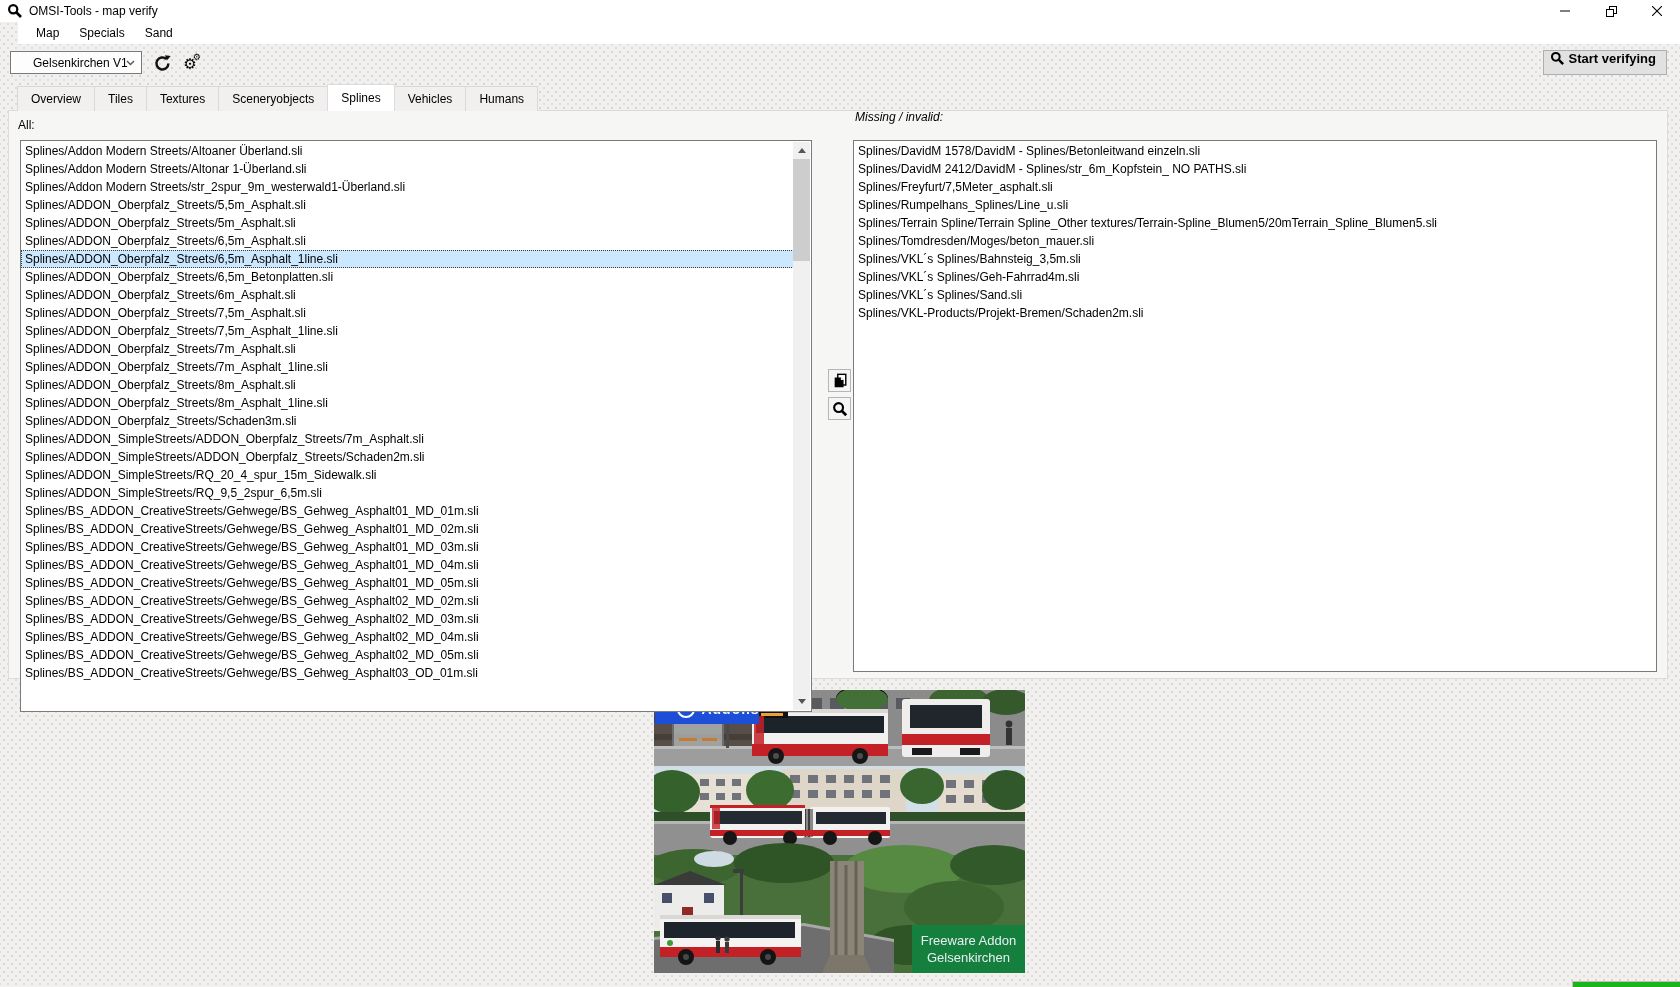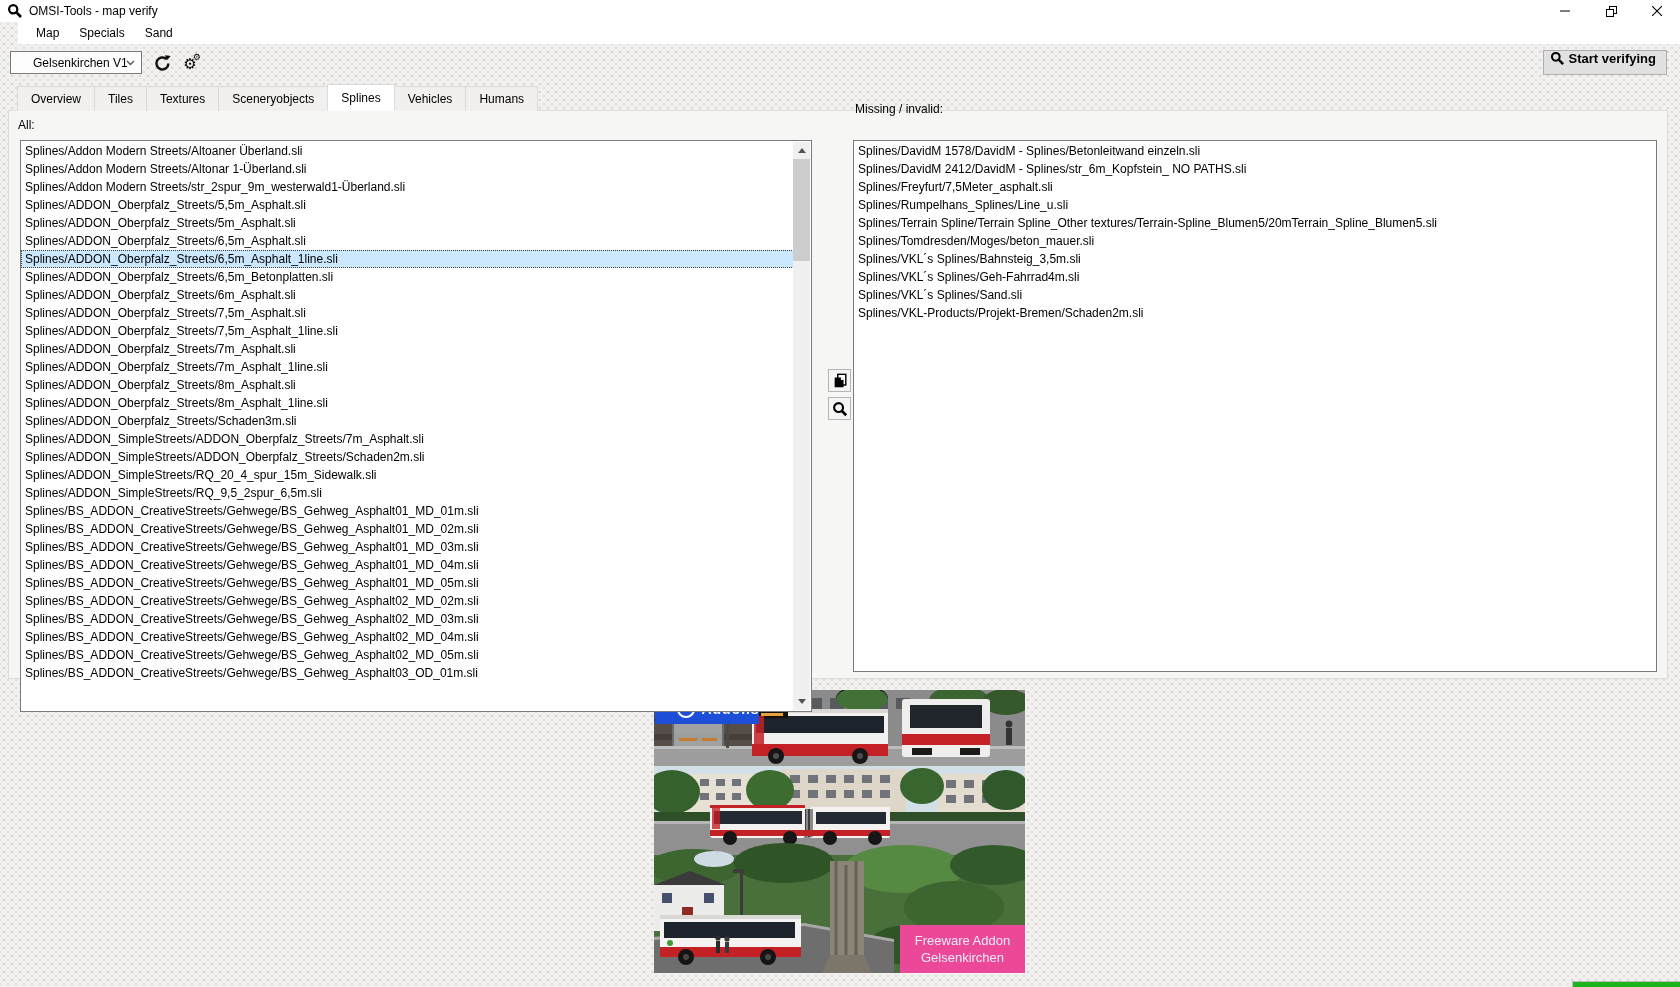--- a/index.html
+++ b/index.html
@@ -33,21 +33,21 @@
   #btn-settings .gear-small{font-size:9px;position:relative;top:-6px;left:-4px;}
   .start-btn{position:absolute;right:13px;top:50px;height:25px;padding:0 10px 0 6px;background:#e1e1e1;border:1px solid #adadad;display:flex;align-items:flex-start;gap:4px;font-weight:bold;font-size:13px;cursor:default;}
   
   .tabstrip{position:absolute;left:17px;top:84px;height:27px;display:flex;align-items:flex-end;z-index:3;}
   .tab{height:23px;padding:12px 13px;background:#f1f0ee;border:1px solid #d9d9d9;border-bottom:none;display:flex;align-items:center;margin-right:-1px;cursor:default;}
   .tab.active{height:27px;background:#fff;border-color:#dcdcdc;position:relative;z-index:4;}
   .tabpage{position:absolute;left:8px;top:110px;width:1660px;height:569px;background:#f6f6f5;border:1px solid #dcdcdc;z-index:1;}
   
   .panel-label{position:absolute;font-size:12px;z-index:2;}
   #label-all{left:18px;top:118px;}
-  #label-missing{left:855px;top:102px;}
+  #label-missing{left:855px;top:110px;font-style:italic;}
   .listbox{position:absolute;top:140px;background:#fff;border:1px solid #7a7a7a;overflow:hidden;z-index:2;}
   #list-all{left:20px;width:792px;height:572px;}
   #list-missing{left:853px;width:804px;height:532px;}
   .rows{position:absolute;left:0;top:1px;right:0;bottom:0;}
   #list-all .rows{right:17px;}
   .lb-row{height:18px;line-height:18px;padding-left:4px;white-space:nowrap;overflow:hidden;cursor:default;}
   .lb-row.selected{background:#cce8ff;outline:1px dotted #3c3c3c;outline-offset:-1px;}
   
   .vscroll{position:absolute;top:1px;right:1px;bottom:1px;width:17px;background:#f0f0f0;z-index:3;}
   .sb-btn{position:absolute;left:0;width:17px;height:17px;display:flex;align-items:center;justify-content:center;}
@@ -56,21 +56,21 @@
   .tri-down{width:0;height:0;border-left:4px solid transparent;border-right:4px solid transparent;border-top:5px solid #555;}
   .sb-thumb{position:absolute;left:0;top:17px;width:17px;height:102px;background:#cdcdcd;}
   
   .mid-btn{position:absolute;left:828px;width:23px;height:23px;background:#f5f5f5;border:1px solid #b5b5b5;display:flex;align-items:center;justify-content:center;z-index:3;cursor:default;}
   #btn-copy{top:369px;} #btn-find{top:397px;}
   
   .banner{position:absolute;left:654px;top:690px;width:371px;height:283px;overflow:hidden;}
   .badge{position:absolute;left:1px;top:3px;width:104px;height:31px;background:#1d4ed8;display:flex;align-items:center;padding-left:22px;gap:6px;}
   .badge-ellipse{width:27px;height:18px;border:2px solid #fff;border-radius:50%;display:flex;align-items:center;justify-content:center;color:#fff;font-size:10px;font-weight:bold;}
   .badge-text{color:#f2f4f8;font-size:14px;font-weight:bold;letter-spacing:1px;}
-  .caption{position:absolute;right:0;bottom:0;width:125px;height:48px;background:#ec4899;color:#e8edf5;font-size:13px;display:flex;flex-direction:column;align-items:center;justify-content:center;line-height:17px;margin-left:28px;}
+  .caption{position:absolute;right:0;bottom:0;width:113px;height:48px;background:#15803d;color:#e8edf5;font-size:13px;display:flex;flex-direction:column;align-items:center;justify-content:center;line-height:17px;margin-left:28px;}
   
   .progress-frag{position:absolute;left:1572px;bottom:0;width:108px;height:6px;background:#1bb41b;border-top:1px solid #bfbfbf;border-left:1px solid #bfbfbf;}
 </style>
 </head>
 <body>
 
 <div class="titlebar">
   <svg class="app-icon" viewBox="0 0 16 16">
     <circle cx="6.2" cy="6.2" r="4.1" fill="none" stroke="#000" stroke-width="2.2"></circle>
     <line x1="9.5" y1="9.5" x2="14" y2="14" stroke="#000" stroke-width="2.6"></line>

